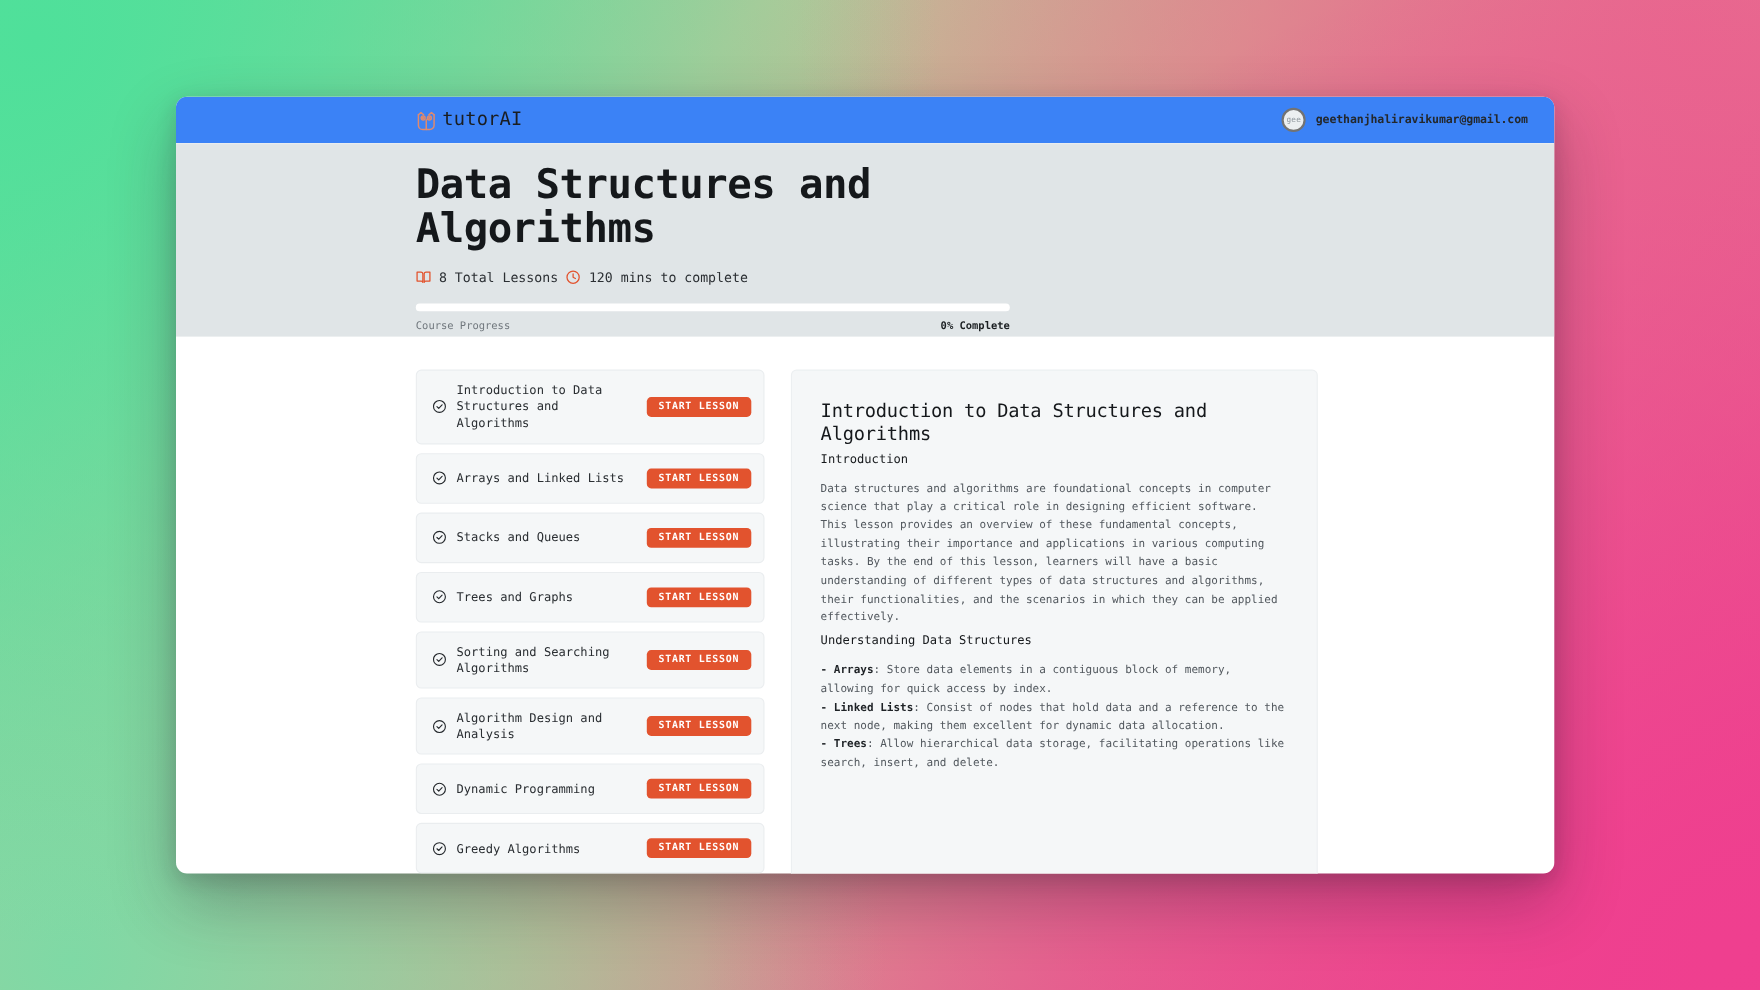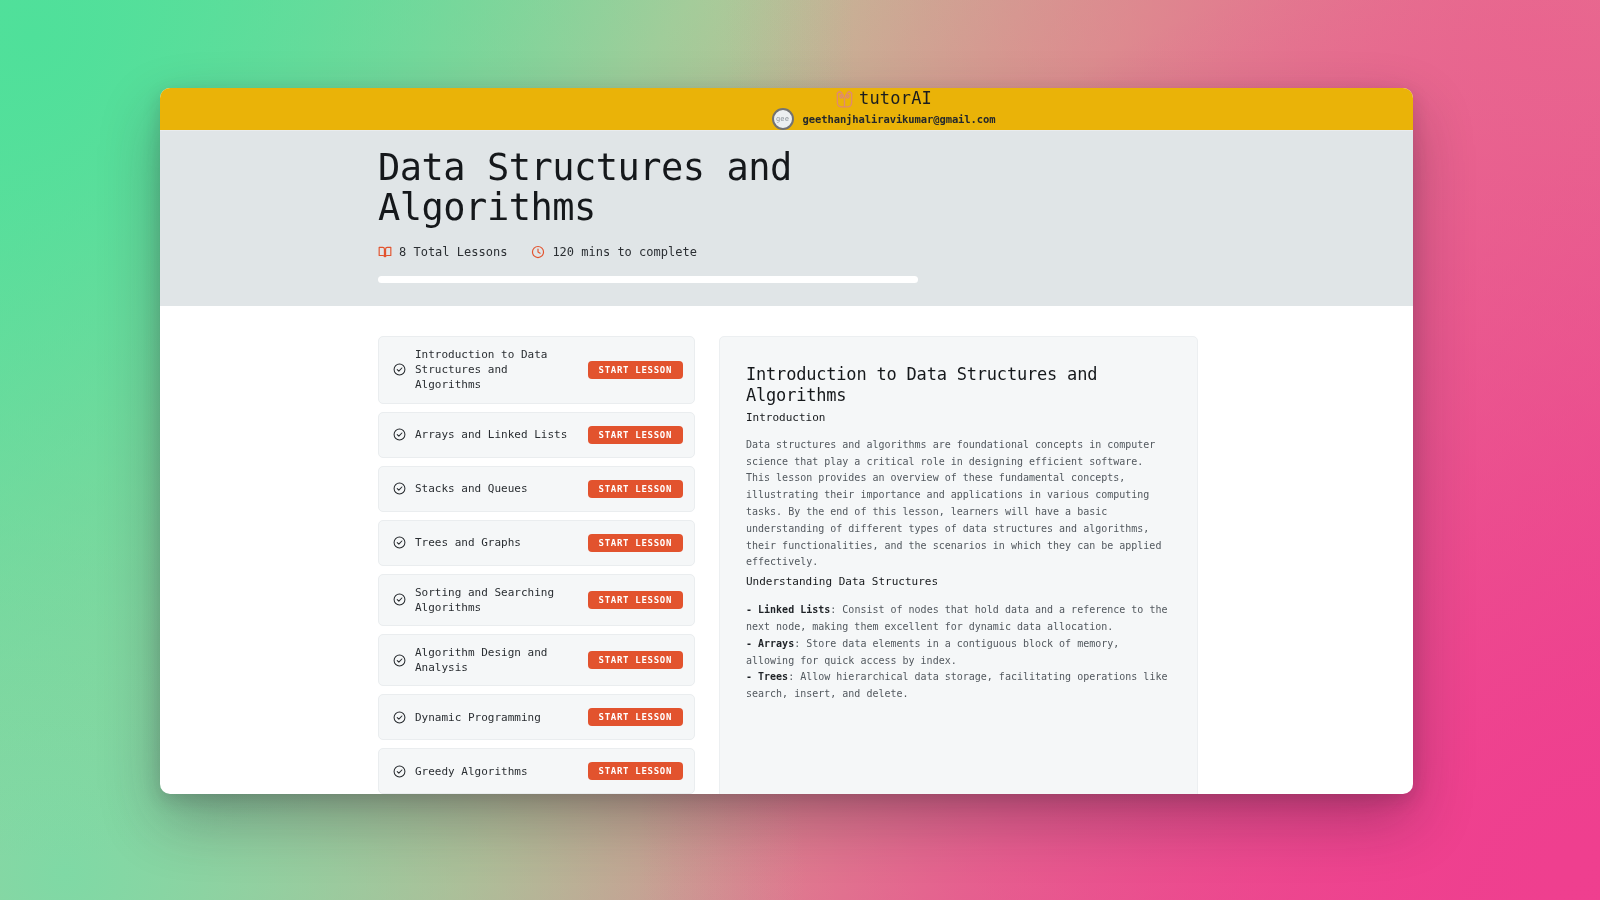--- a/index.html
+++ b/index.html
@@ -32,27 +32,26 @@
     background: #ffffff;
     border-radius: 10px;
     overflow: hidden;
     box-shadow: 0 26px 60px rgba(40, 20, 40, 0.30),
                 0 6px 18px rgba(40, 20, 40, 0.16);
   }
 
   
   .topbar {
     height: 43px;
-    background: #eab308;
+    background: #3b82f6;
     border-bottom: 1px solid #e9ecee;
     display: flex;
     align-items: center;
     justify-content: space-between;
     padding: 0 24px 0 218px;
-    flex-direction: column;
   }
 
   .brand {
     display: flex;
     align-items: center;
     gap: 5px;
   }
 
   .owl-icon { display: block; width: 19px; height: 19px; }
 
@@ -96,27 +95,27 @@
     padding: 17px 0 0 218px;
     height: 175px;
   }
 
   .hero-title {
     font-size: 37px;
     line-height: 1.08;
     color: #15181b;
     letter-spacing: -0.5px;
     max-width: 480px;
-    font-weight: normal;
+    font-weight: bold;
   }
 
   .hero-meta {
     display: flex;
     align-items: center;
-    gap: 24px;
+    gap: 7px;
     margin-top: 17px;
   }
 
   .meta-item {
     display: flex;
     align-items: center;
     gap: 7px;
     font-size: 12px;
     color: #2b2f33;
   }
@@ -295,20 +294,24 @@
           </svg>
         </span>
         <span>120 mins to complete</span>
       </div>
     </div>
 
     <div class="progress-wrap">
       <div class="progress-track">
         <div class="progress-fill" id="progress-fill" style="width: 0%;"></div>
       </div>
+      <div class="progress-labels">
+        <span>Course Progress</span>
+        <span class="progress-pct">0% Complete</span>
+      </div>
     </div>
   </div>
 
   <div class="content">
 
     <div class="lesson-col" id="lesson-list">
         <div class="lesson-card">
           <div class="lesson-left">
             <span>
               <svg class="check-icon" viewBox="0 0 24 24" fill="none" stroke="currentColor" stroke-width="1.9" stroke-linecap="round" stroke-linejoin="round">
@@ -408,20 +411,20 @@
 
     <div class="reader">
       <h2 class="reader-title">Introduction to Data Structures and Algorithms</h2>
 
       <h3>Introduction</h3>
       <p>Data structures and algorithms are foundational concepts in computer science that play a critical role in designing efficient software. This lesson provides an overview of these fundamental concepts, illustrating their importance and applications in various computing tasks. By the end of this lesson, learners will have a basic understanding of different types of data structures and algorithms, their functionalities, and the scenarios in which they can be applied effectively.</p>
 
       <h3>Understanding Data Structures</h3>
 
       <div class="bullets" id="reader-bullets">
+          <div><b>- Arrays</b><span>: Store data elements in a contiguous block of memory, allowing for quick access by index.</span></div>
           <div><b>- Linked Lists</b><span>: Consist of nodes that hold data and a reference to the next node, making them excellent for dynamic data allocation.</span></div>
-          <div><b>- Arrays</b><span>: Store data elements in a contiguous block of memory, allowing for quick access by index.</span></div>
           <div><b>- Trees</b><span>: Allow hierarchical data storage, facilitating operations like search, insert, and delete.</span></div>
         </div>
 
     </div>
   </div>
 </div>
 
 </body></html>

